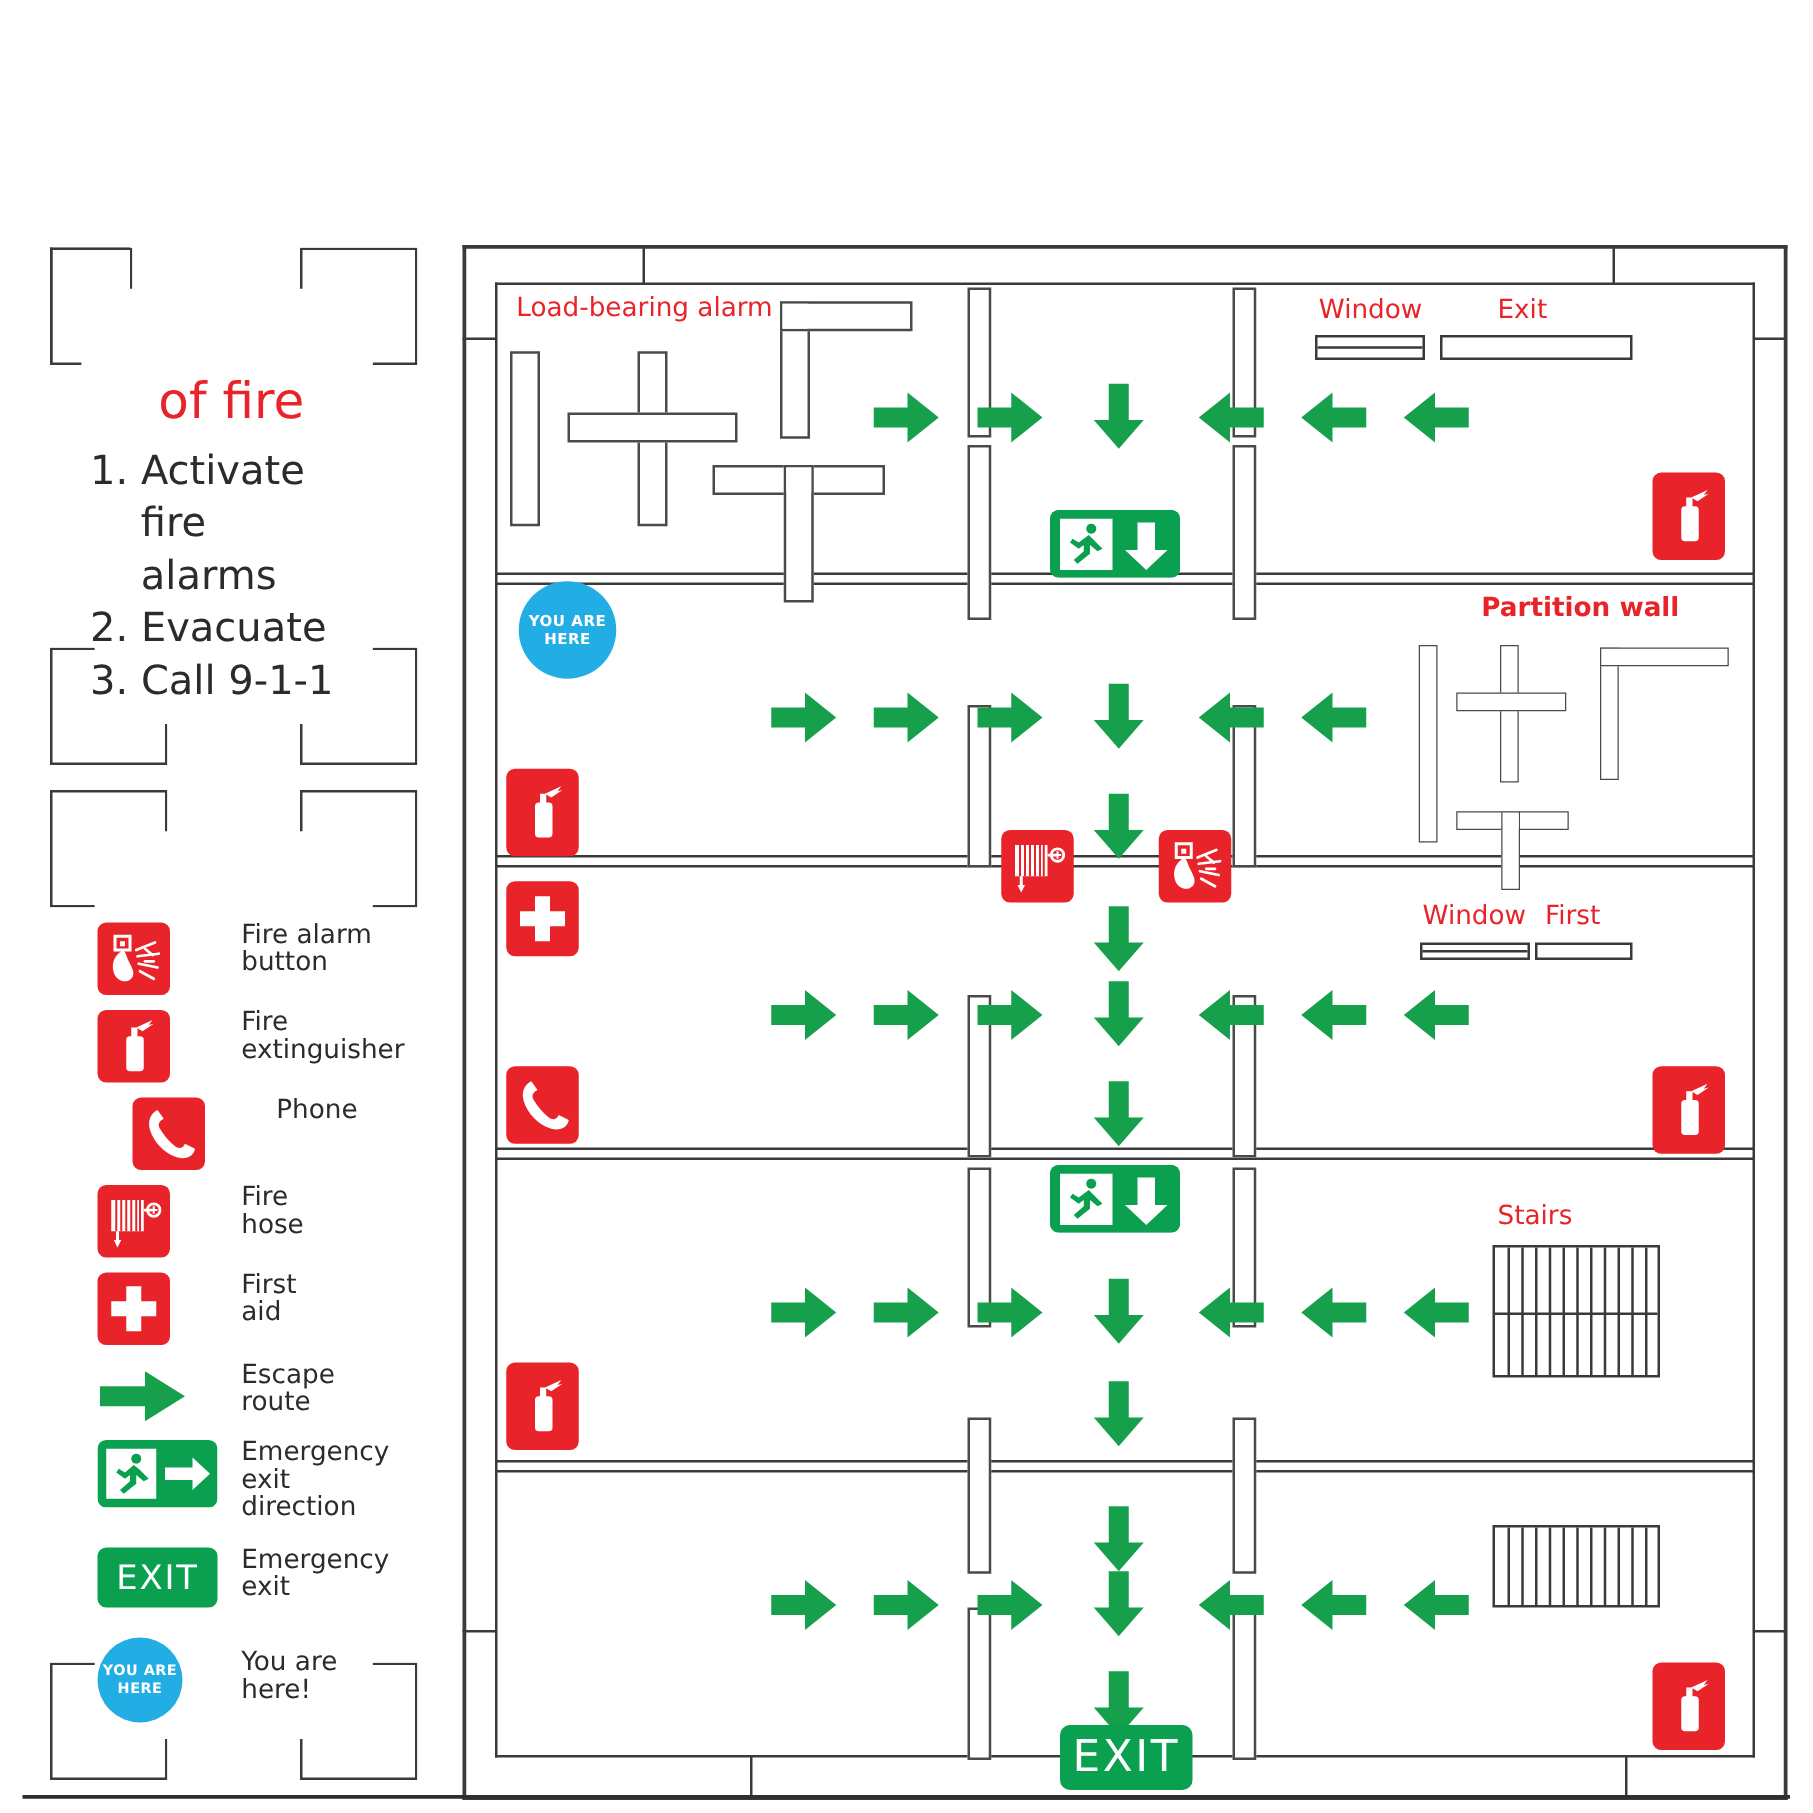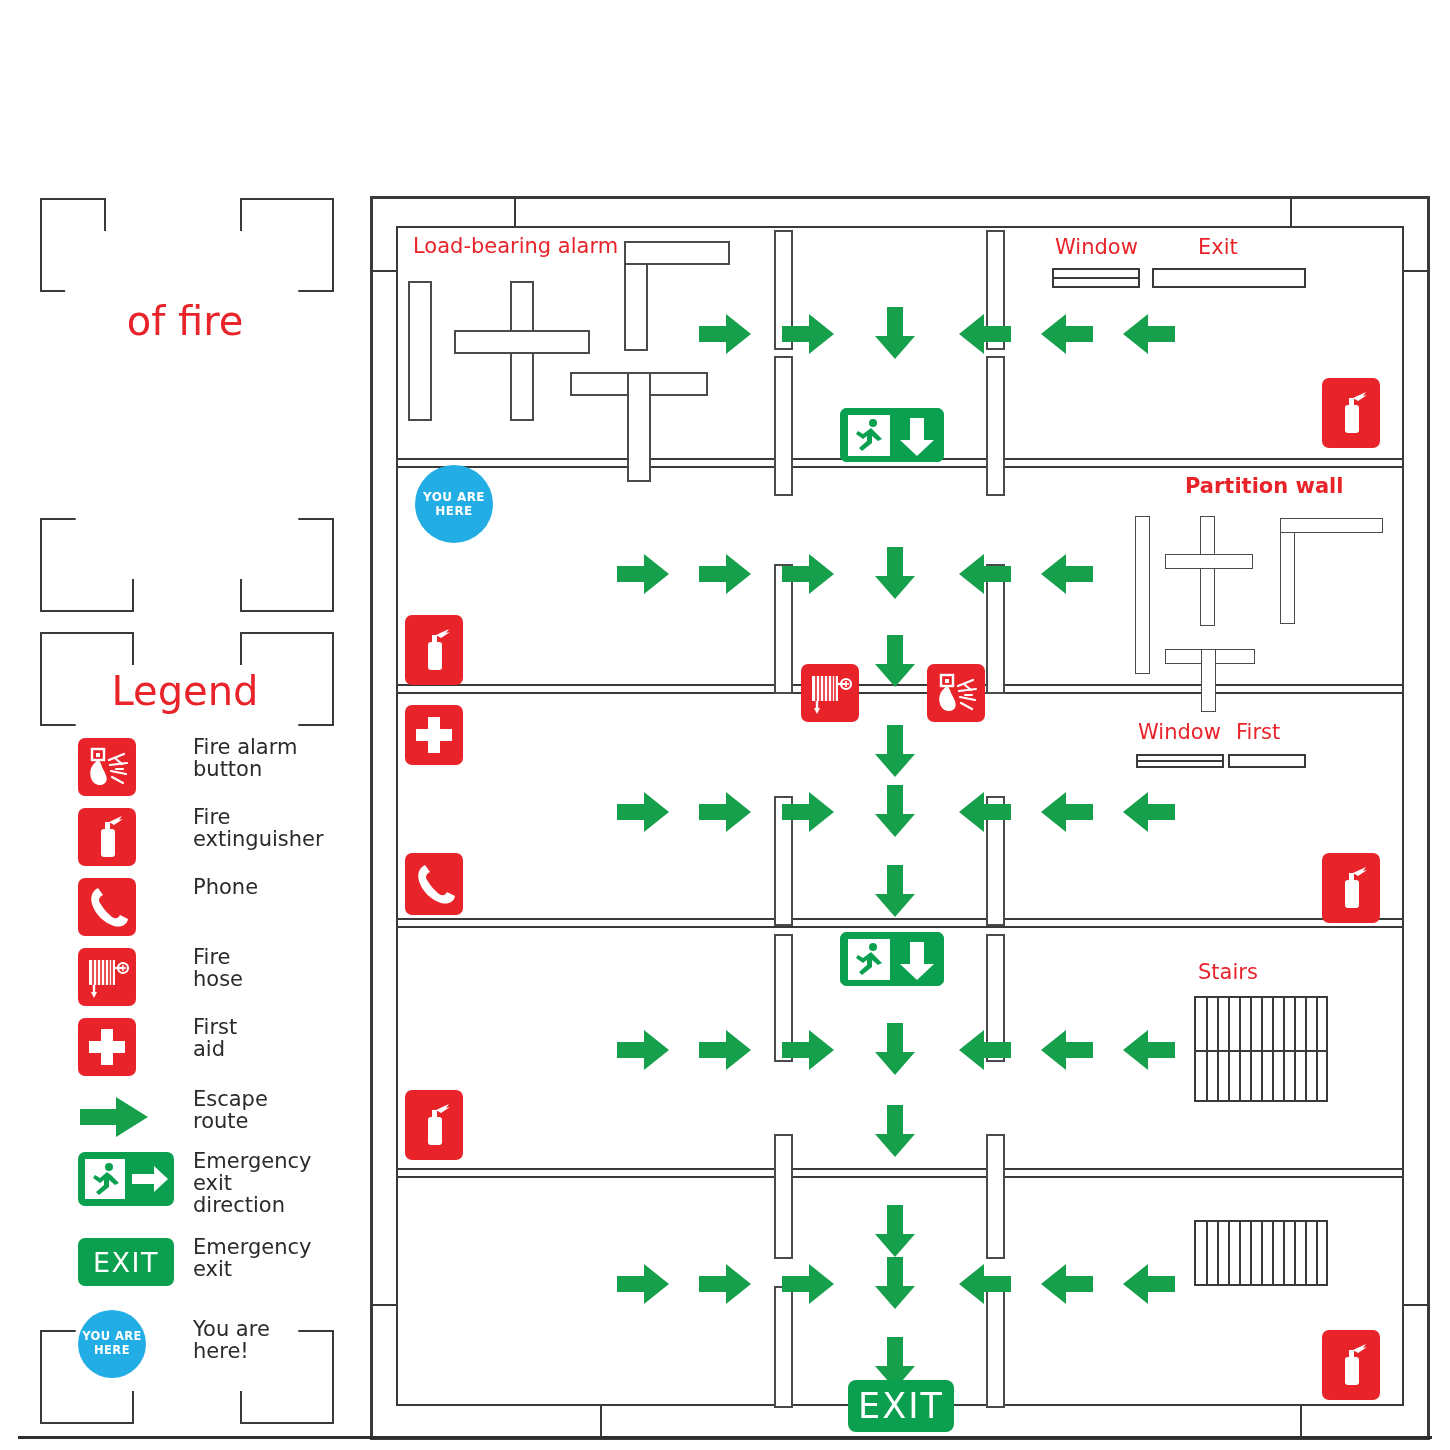--- a/index.html
+++ b/index.html
@@ -80,22 +80,28 @@
   <div class="brk" style="left:240px;top:518px;width:90px;height:90px;border:2px solid #3a3a3a;clip-path:polygon(62% 0,100% 0,100% 100%,0 100%,0 65%,62% 65%);"></div>
 
   <div class="brk" style="left:40px;top:632px;width:90px;height:90px;border:2px solid #3a3a3a;clip-path:polygon(0 0,100% 0,100% 35%,38% 35%,38% 100%,0 100%);"></div>
   <div class="brk" style="left:240px;top:632px;width:90px;height:90px;border:2px solid #3a3a3a;clip-path:polygon(0 0,100% 0,100% 100%,62% 100%,62% 35%,0 35%);"></div>
 
   <div class="brk" style="left:40px;top:1330px;width:90px;height:90px;border:2px solid #3a3a3a;clip-path:polygon(0 0,38% 0,38% 65%,100% 65%,100% 100%,0 100%);"></div>
   <div class="brk" style="left:240px;top:1330px;width:90px;height:90px;border:2px solid #3a3a3a;clip-path:polygon(62% 0,100% 0,100% 100%,0 100%,0 65%,62% 65%);"></div>
 
   <div class="redhead" style="left:60px;top:295px;width:250px;">of fire</div>
 
-
-  <div class="redhead" style="left:60px;top:665px;width:250px;">Legend</div>
+  <div class="steps">
+    <div>1. Activate</div>
+    <div>    fire</div>
+    <div>    alarms</div>
+    <div>2. Evacuate</div>
+    <div>3. Call 9-1-1</div>
+  </div>
+
 
   <div class="leg-row" style="top:738px;">
     <div class="leg-ico rsq" style="width:58px;height:58px;">
       <svg viewBox="0 0 58 58" width="58" height="58">
         <rect x="14" y="11" width="12" height="11" fill="none" stroke="#fff" stroke-width="2.4"></rect>
         <rect x="18" y="15" width="4" height="4" fill="#fff"></rect>
         <path d="M20 22 C13 27 11 33 13 40 C15 47 23 49 27 45 C31 41 27 35 25 31 C23 27 23 24 20 22 Z" fill="#fff"></path>
         <g stroke="#fff" stroke-width="2.2" fill="none" stroke-linecap="round">
           <path d="M31 22 L46 16"></path>
             <path d="M32 27 L49 25"></path>
@@ -115,21 +121,21 @@
       <svg viewBox="0 0 58 58" width="58" height="58">
         <rect x="23" y="21" width="14" height="28" rx="3" fill="#fff"></rect>
         <rect x="27" y="14" width="5" height="8" fill="#fff"></rect>
         <path d="M31 14 L44 8 L41 12 L45 11 L36 17 Z" fill="#fff"></path>
       </svg>
     </div>
     <div class="leg-txt">Fire
 extinguisher</div>
   </div>
 
-  <div class="leg-row" style="top:878px;">
+  <div class="leg-row" style="top:878px;margin-left:28px;">
     <div class="leg-ico rsq" style="width:58px;height:58px;">
       <svg viewBox="0 0 58 58" width="58" height="58">
         <path d="M20 10 C14 13 12 19 14 26 C17 36 26 45 36 48 C43 50 49 47 50 41 L42 37 C40 41 37 41 34 39 C29 35 25 30 22 25 C20 22 21 19 25 17 Z" fill="#fff"></path>
       </svg>
     </div>
     <div class="leg-txt">Phone</div>
   </div>
 
   <div class="leg-row" style="top:948px;">
     <div class="leg-ico rsq" style="width:58px;height:58px;">

